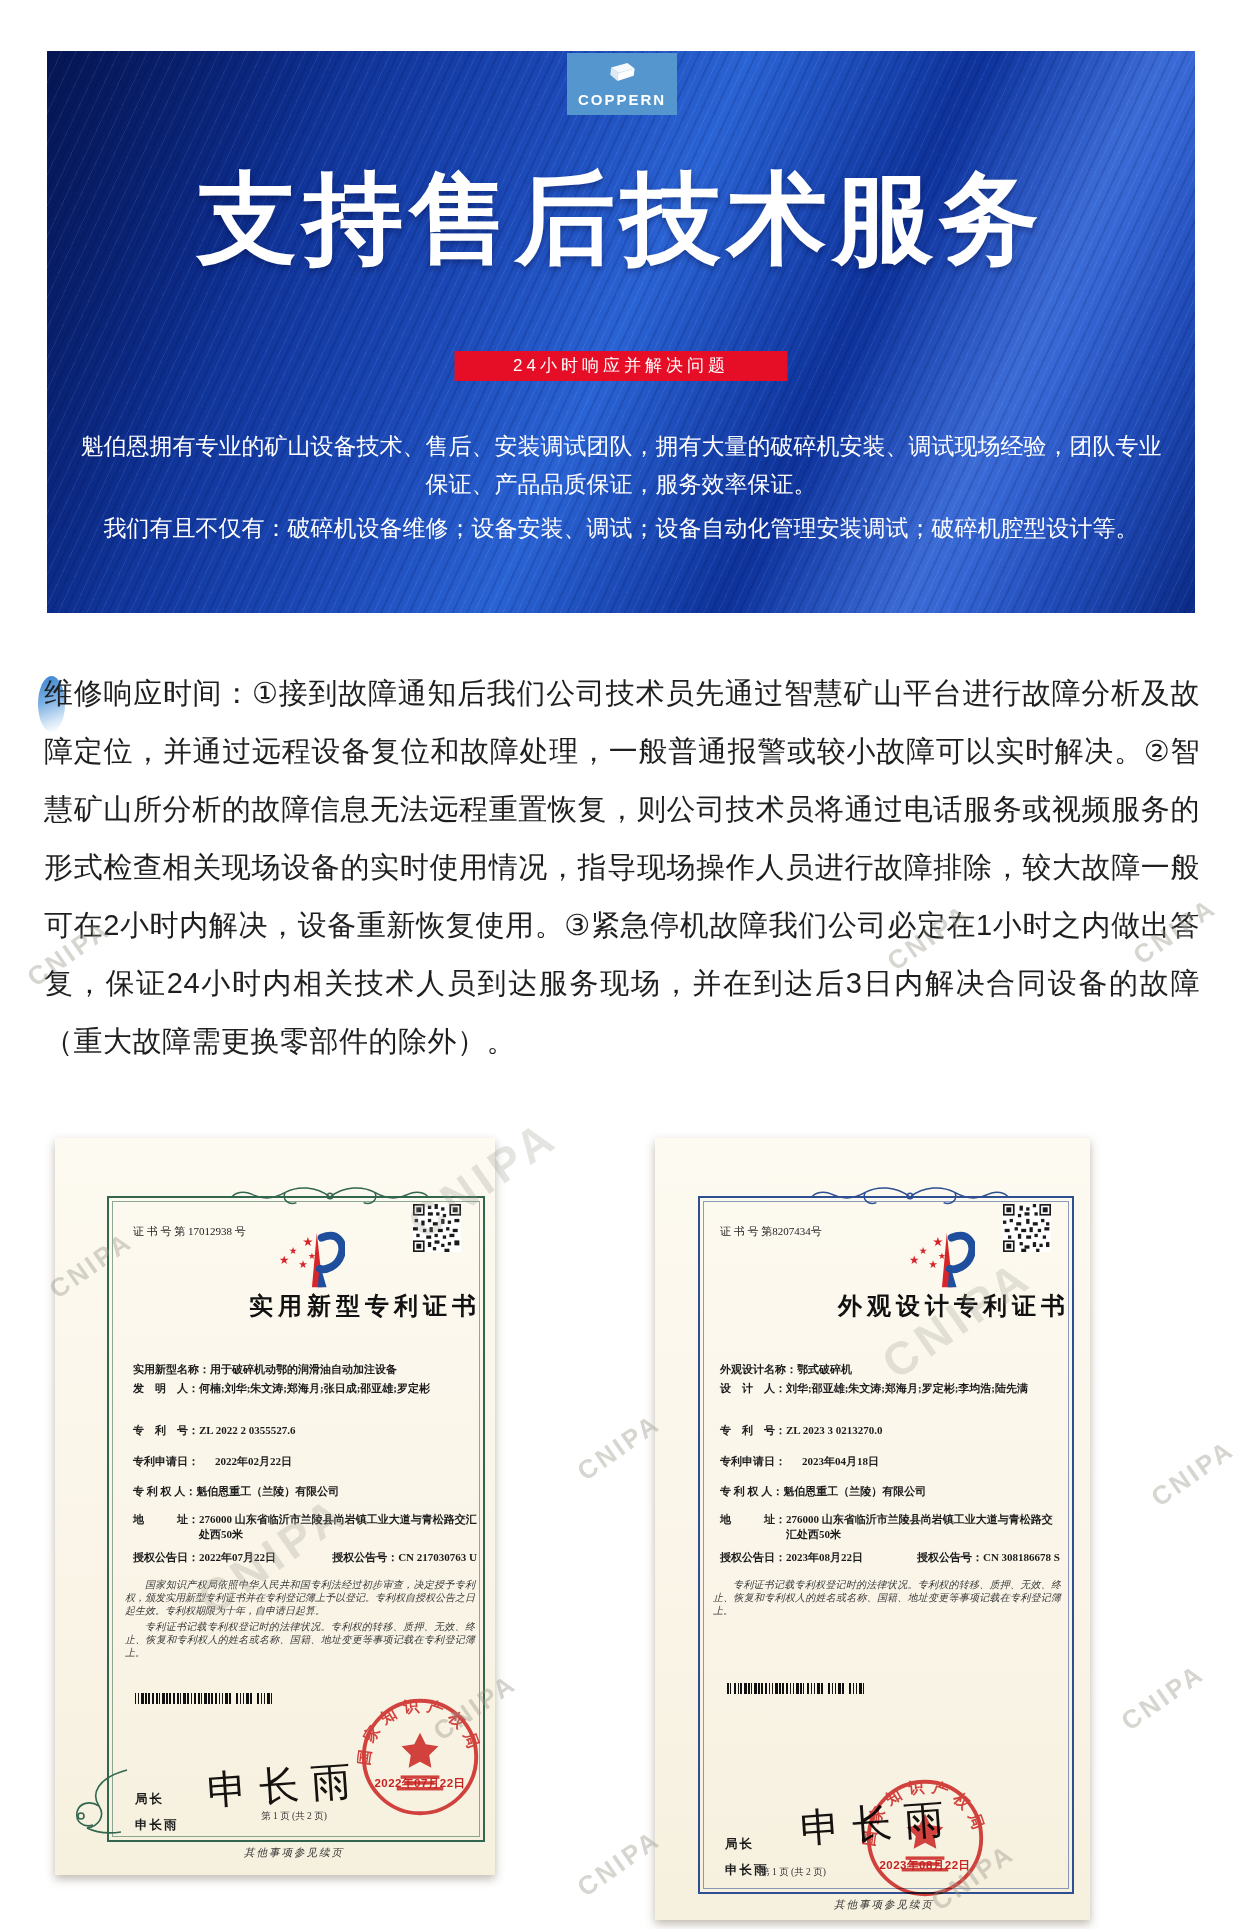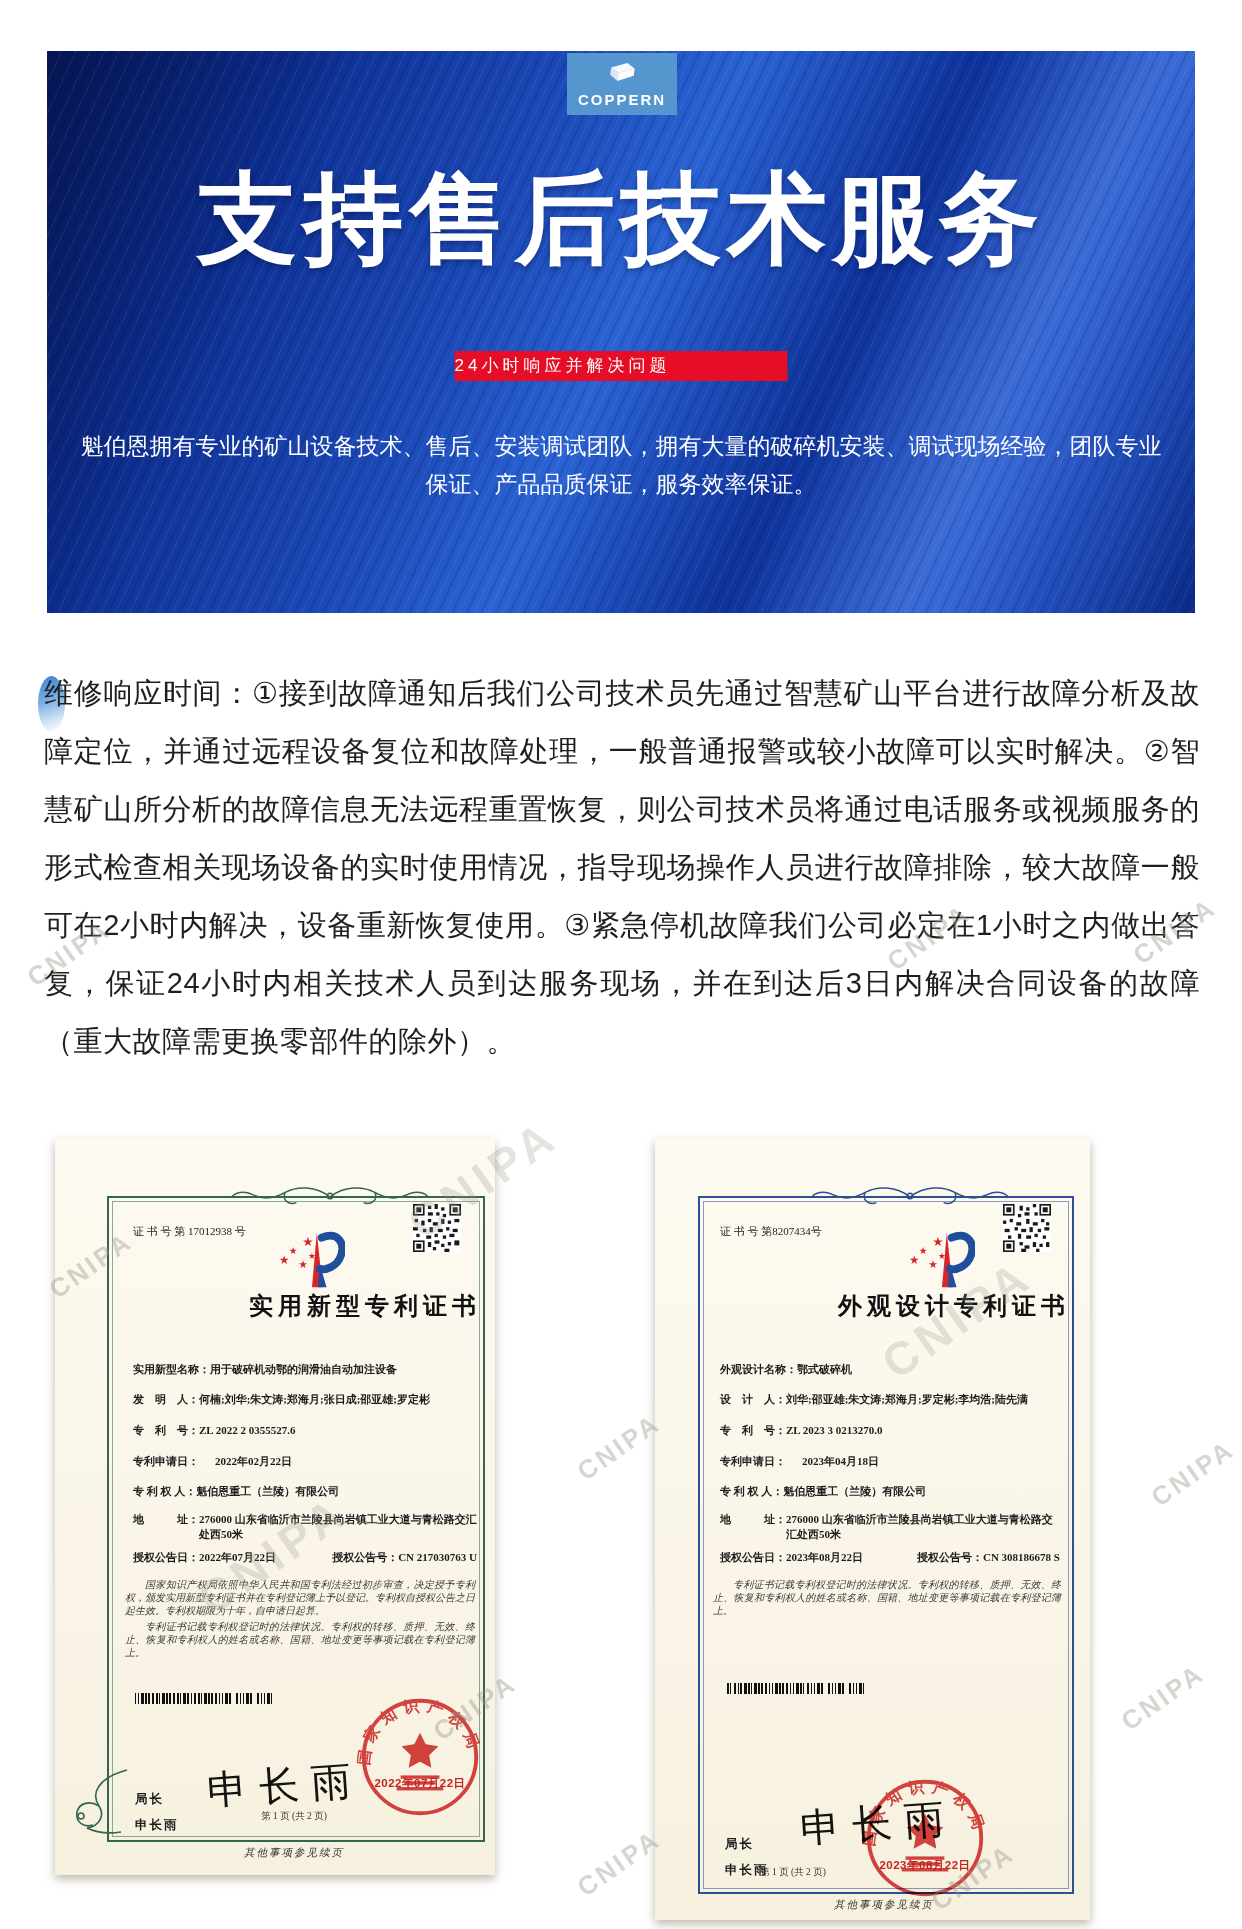--- a/index.html
+++ b/index.html
@@ -15,21 +15,21 @@
     background:linear-gradient(115deg,rgba(3,10,50,.45) 8%,transparent 42%);}
   .banner .streaks{position:absolute;inset:0;
     background:repeating-linear-gradient(115deg,rgba(255,255,255,.07) 0 1px,rgba(255,255,255,0) 1px 6px,rgba(2,8,55,.14) 6px 8px,rgba(0,0,0,0) 8px 13px);}
   .logo-box{position:absolute;left:520px;top:2px;width:110px;height:62px;background:#5596cf;
     display:flex;flex-direction:column;align-items:center;justify-content:center;gap:2px;z-index:3;}
   .logo-box .word{color:#fff;font-weight:700;font-size:15px;letter-spacing:2px;}
   .banner-title{position:absolute;left:0;top:112px;width:100%;text-align:center;color:#fff;
     font-size:100px;font-weight:900;letter-spacing:6px;line-height:1.1;z-index:3;
     text-shadow:0 3px 6px rgba(0,10,50,.35);white-space:nowrap;}
   .badge{position:absolute;left:50%;transform:translateX(-50%);top:300px;width:333px;height:30px;
-    background:#e60e26;color:#fff;font-size:17px;letter-spacing:4px;line-height:30px;z-index:3;}
+    background:#e60e26;color:#fff;font-size:17px;letter-spacing:4px;line-height:30px;text-align:center;z-index:3;}
   .banner p{position:absolute;left:24px;width:1100px;margin:0;color:#fff;text-align:center;
     font-size:23px;line-height:38px;z-index:3;font-weight:500;}
   .banner .p1{top:376px;}
   .banner .p2{top:458px;}
 
   
   .intro-dot{position:absolute;left:38px;top:676px;width:27px;height:56px;border-radius:50%;z-index:0;
     background:linear-gradient(160deg,#3f87d4 5%,#7fb2e4 45%,#cfe3f5 75%,rgba(255,255,255,0) 96%);}
   .intro{position:absolute;left:44px;top:664px;width:1156px;margin:0;z-index:1;
     font-size:29px;line-height:58px;color:#1f1f1f;text-align:justify;letter-spacing:.5px;}
@@ -63,21 +63,21 @@
   .cert.left .cert-title{left:52px;width:374px;top:152px;}
   .cert.right .cert-title{left:43px;width:372px;top:152px;}
   .ornament{position:absolute;z-index:2;}
   .cert.left .ornament{left:170px;top:45px;} .cert.right .ornament{left:150px;top:45px;}
   .logo-mark{position:absolute;} .cert.left .logo-mark{left:222px;top:90px;} .cert.right .logo-mark{left:252px;top:90px;}
   .qr{position:absolute;width:48px;height:48px;} .cert.left .qr{left:358px;top:66px;} .cert.right .qr{left:348px;top:66px;}
   .row{position:absolute;display:flex;font-family:"Liberation Serif","DejaVu Serif",serif;
     font-size:11px;font-weight:700;color:#1c1c1c;line-height:15px;}
   .cert.left .row{left:78px;width:344px;} .cert.right .row{left:65px;width:340px;}
   .row .lab{flex:0 0 auto;white-space:pre;} .row .val{white-space:normal;}
-  .r1{top:224px;} .r2{top:254px;text-align:right;} .r3{top:285px;} .r4{top:316px;gap:16px;} .r5{top:346px;} .r6{top:374px;}
+  .r1{top:224px;} .r2{top:243px;text-align:right;} .r3{top:285px;} .r4{top:316px;gap:16px;} .r5{top:346px;} .r6{top:374px;}
   .grant{top:412px;justify-content:space-between;}
   .grant span{white-space:pre;}
   .legal{position:absolute;font-family:"Liberation Serif","DejaVu Serif",serif;font-style:italic;
     font-size:10px;line-height:13px;color:#3a3a3a;text-align:justify;}
   .legal p{margin:0 0 3px 0;text-indent:2em;}
   .cert.left .legal{left:70px;top:440px;width:350px;} .cert.right .legal{left:58px;top:440px;width:348px;}
   .barcode{position:absolute;height:11px;width:137px;
     background:repeating-linear-gradient(90deg,#111 0 1.5px,transparent 1.5px 3px,#111 3px 4px,transparent 4px 6.5px,#111 6.5px 9px,transparent 9px 10.5px);}
   .cert.left .barcode{left:80px;top:555px;} .cert.right .barcode{left:72px;top:545px;}
   .director{position:absolute;font-size:12.5px;font-weight:700;color:#1a1a1a;letter-spacing:2px;}
@@ -115,20 +115,21 @@
           <polygon points="16,13 34,8 33,16 15,22"></polygon>
         </g>
       </svg>
     </span>
     <span class="word">COPPERN</span>
   </div>
 
   <div class="banner-title">支持售后技术服务</div>
   <div class="badge">24小时响应并解决问题</div>
   <p class="p1">魁伯恩拥有专业的矿山设备技术、售后、安装调试团队，拥有大量的破碎机安装、调试现场经验，团队专业保证、产品品质保证，服务效率保证。</p>
+  <p class="p2">我们有且不仅有：破碎机设备维修；设备安装、调试；设备自动化管理安装调试；破碎机腔型设计等。</p>
 </div>
 
 <div class="intro-dot"></div>
 <p class="intro">维修响应时间：①接到故障通知后我们公司技术员先通过智慧矿山平台进行故障分析及故障定位，并通过远程设备复位和故障处理，一般普通报警或较小故障可以实时解决。②智慧矿山所分析的故障信息无法远程重置恢复，则公司技术员将通过电话服务或视频服务的形式检查相关现场设备的实时使用情况，指导现场操作人员进行故障排除，较大故障一般可在2小时内解决，设备重新恢复使用。③紧急停机故障我们公司必定在1小时之内做出答复，保证24小时内相关技术人员到达服务现场，并在到达后3日内解决合同设备的故障（重大故障需更换零部件的除外）。</p>
 
 <span class="wm w1">CNIPA</span>
 <span class="wm w2">CNIPA</span>
 <span class="wm w3">CNIPA</span>
 <span class="wm big w4">CNIPA</span>
 <span class="wm w5">CNIPA</span>

